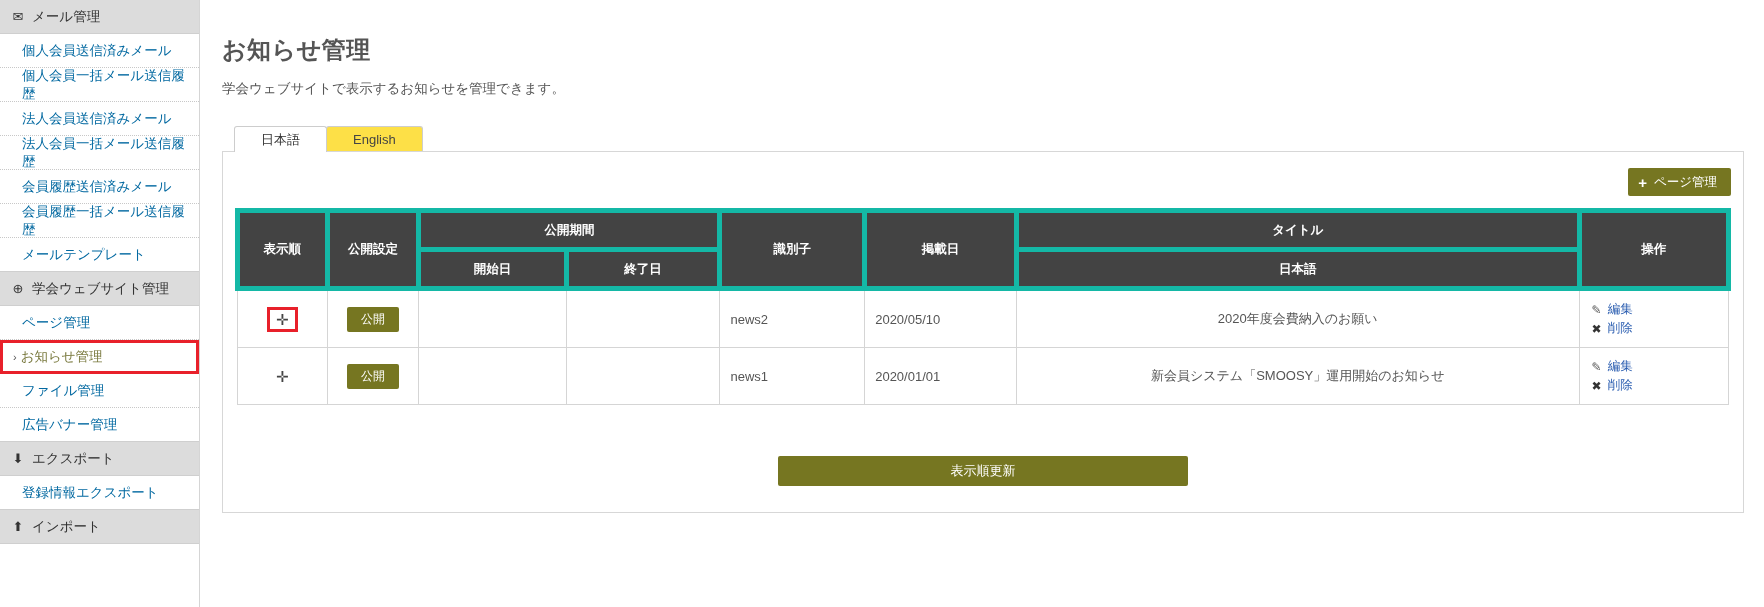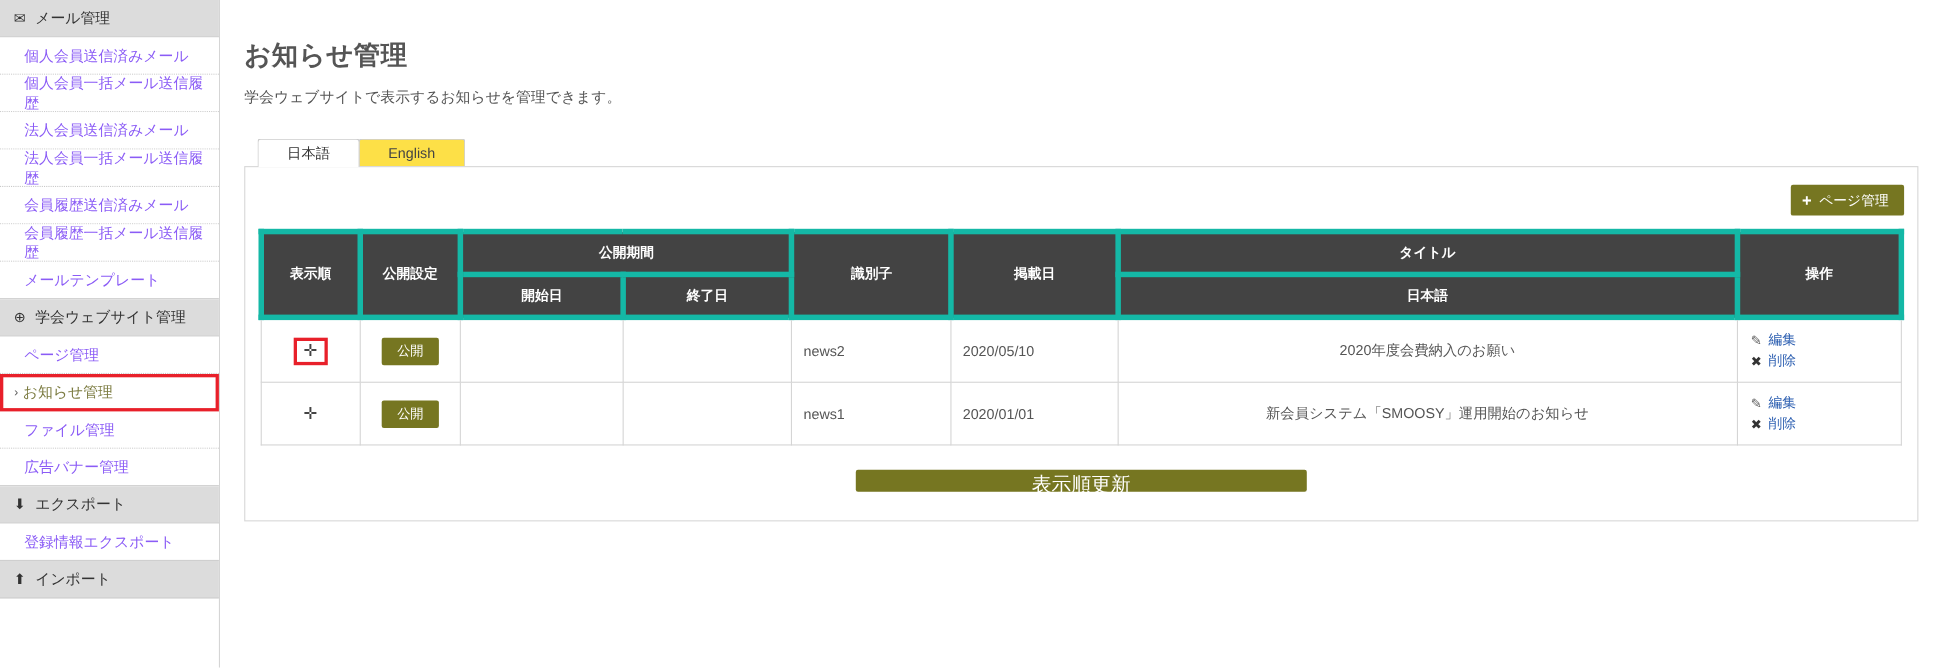--- a/index.html
+++ b/index.html
@@ -33,21 +33,21 @@
   .nav-group-header .gicon{
     width:16px;margin-right:6px;display:inline-flex;
     align-items:center;justify-content:center;color:#333;
     font-size:13px;
   }
   .nav-item{
     height:34px;
     display:flex;align-items:center;
     padding:0 10px 0 22px;
     font-size:13.5px;
-    color:#8b5cf6;
+    color:#0369a1;
     box-sizing:border-box;
     border-bottom:1px dotted #c8c8c8;
     background:#fff;
     position:relative;
     cursor:pointer;
   }
   .nav-item.last-of-group{border-bottom:1px solid #cfcfcf;align-items:center;}
   .nav-item.active{
     border:3px solid #e8202a;
     padding-left:10px;
@@ -188,23 +188,23 @@
     color:#2a5db0;
   }
   .op-link.delete .opic{color:#333;font-weight:bold;}
 
   .panel-footer{
     display:flex;justify-content:center;
     margin-top:22px;
   }
   .btn-update{
     background:#767621;color:#fff;border:none;
-    font-size:18px;font-family:inherit;
-    width:410px;height:20px;
-    cursor:pointer;border-radius:2px;
+    font-size:13px;font-family:inherit;
+    width:410px;height:30px;
+    cursor:pointer;border-radius:2px;margin-top:29px;
   }
 </style>
 </head>
 <body>
 
 <div class="app">
 
   <nav class="sidebar" id="sidebar">
       <div class="nav-group-header">
         <span class="gicon">✉</span>

